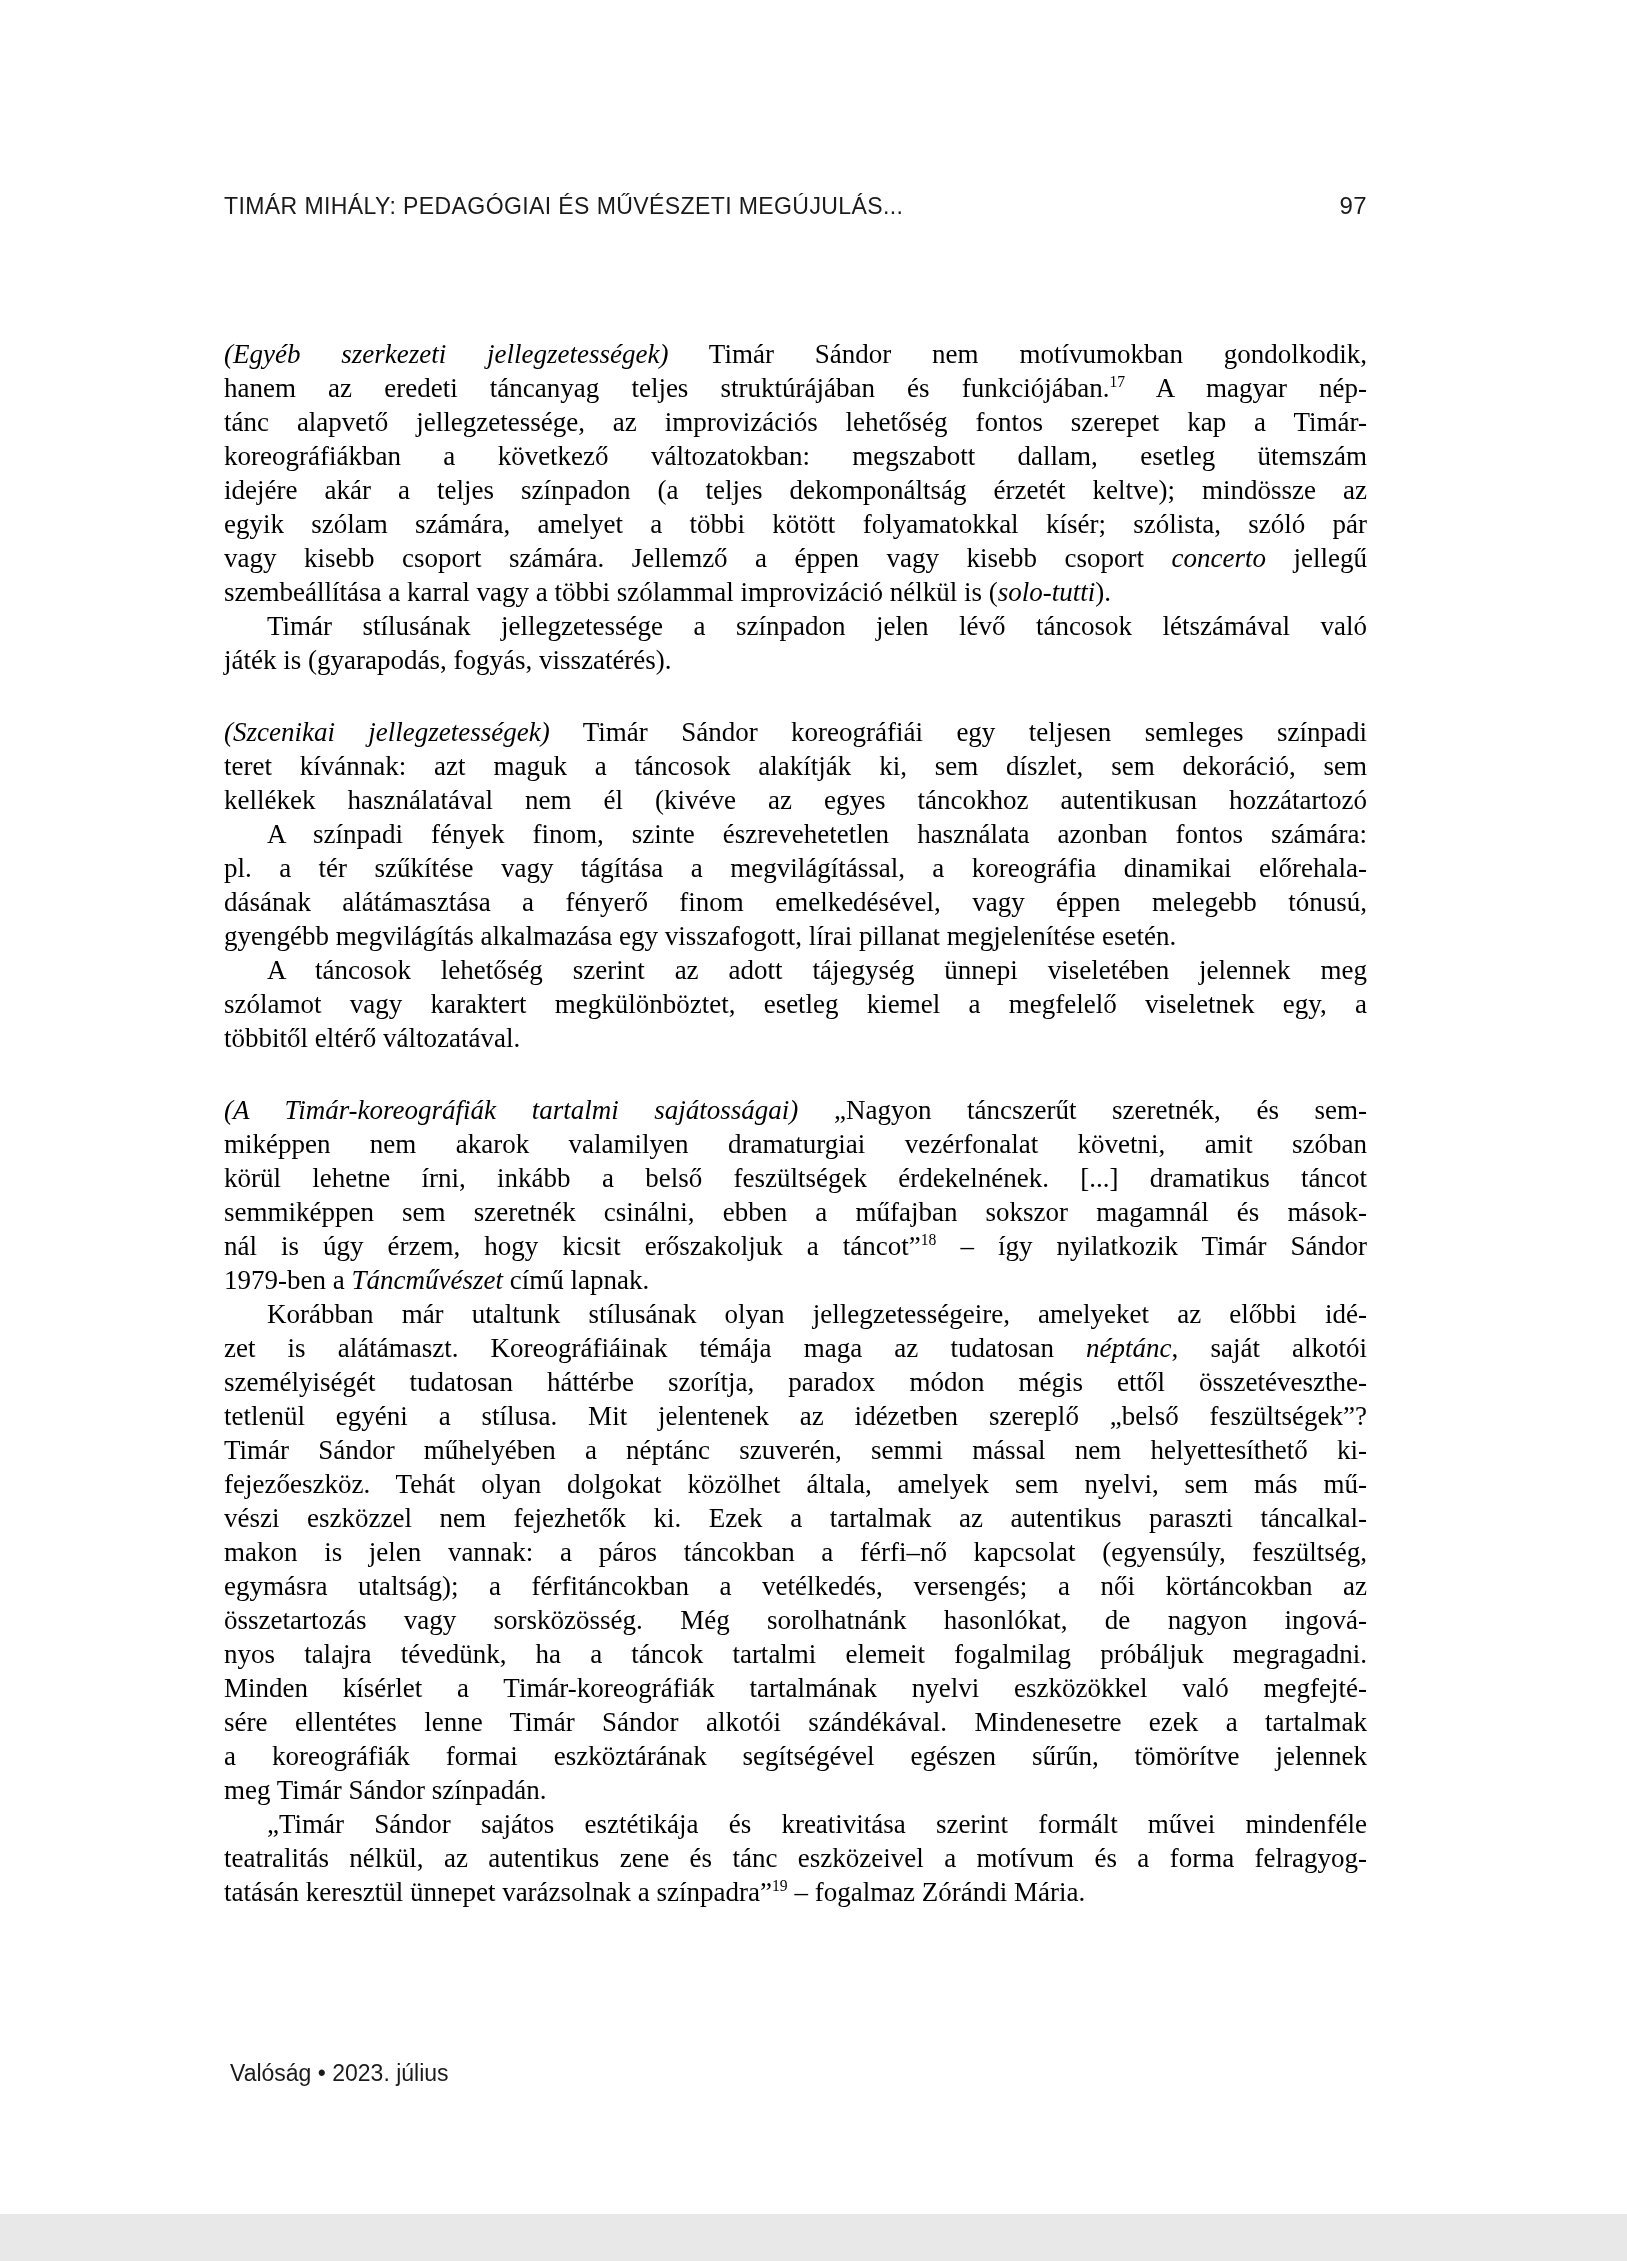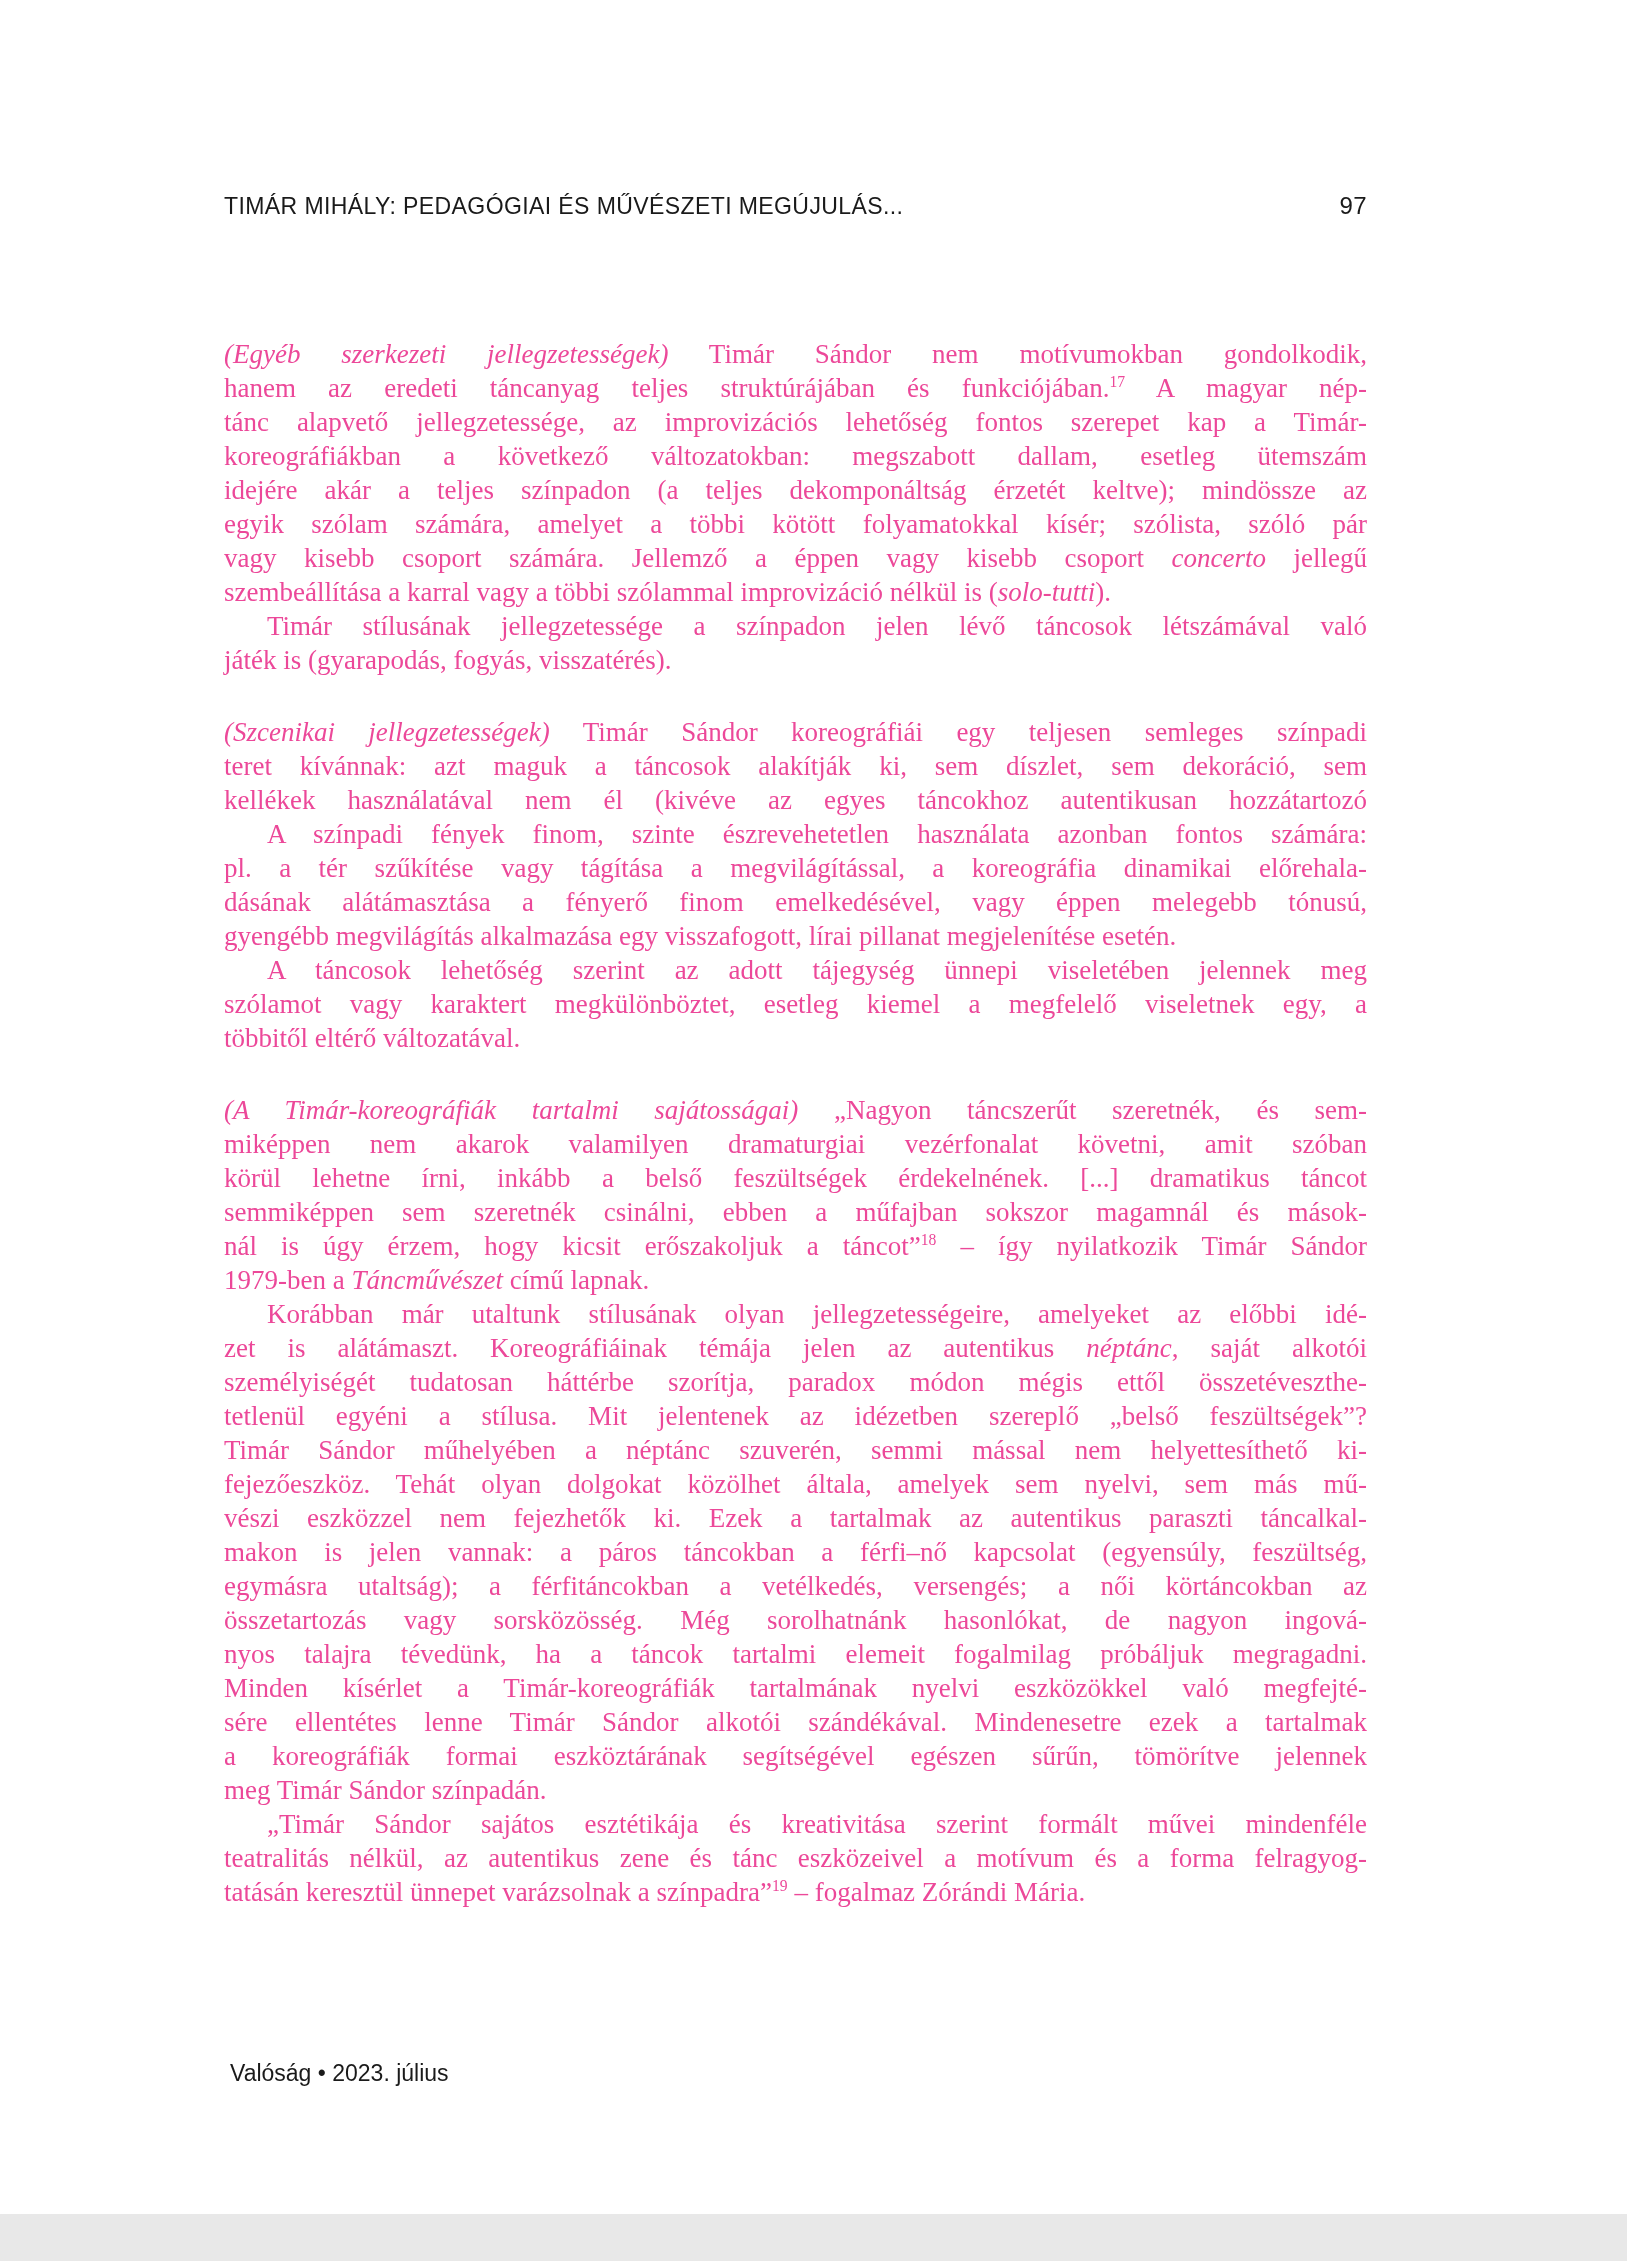--- a/index.html
+++ b/index.html
@@ -20,21 +20,21 @@
     font-size:24px;
     letter-spacing:0.4px;
     color:#1a1a1a;
   }
   .running-header .title{transform:scaleX(.96);transform-origin:left center;white-space:nowrap;}
   .text-block{
     position:absolute;
     left:224px;top:299px;width:1143px;
     font-size:27px;
     line-height:34px;
-    color:#ec4899;
+    color:#000000;
   }
   .para{margin:0;}
   .para.section{margin-top:38px;}
   .para.indent .line:first-child{text-indent:43px;}
   .line{
     text-align:justify;
     text-align-last:justify;
   }
   .line.last{text-align-last:left;font-family:Liberation Serif, serif;}
   .line i{font-style:italic;}
@@ -95,21 +95,21 @@
       <div class="para section">
         <div class="line"><i>(A Timár-koreográfiák tartalmi sajátosságai)</i><span> „Nagyon táncszerűt szeretnék, és sem-</span></div>
         <div class="line"><span>miképpen nem akarok valamilyen dramaturgiai vezérfonalat követni, amit szóban</span></div>
         <div class="line"><span>körül lehetne írni, inkább a belső feszültségek érdekelnének. [...] dramatikus táncot</span></div>
         <div class="line"><span>semmiképpen sem szeretnék csinálni, ebben a műfajban sokszor magamnál és mások-</span></div>
         <div class="line"><span>nál is úgy érzem, hogy kicsit erőszakoljuk a táncot”</span><sup>18</sup><span> – így nyilatkozik Timár Sándor</span></div>
         <div class="line last"><span>1979-ben a </span><i>Táncművészet</i><span> című lapnak.</span></div>
       </div>
       <div class="para indent">
         <div class="line"><span>Korábban már utaltunk stílusának olyan jellegzetességeire, amelyeket az előbbi idé-</span></div>
-        <div class="line"><span>zet is alátámaszt. Koreográfiáinak témája jelen az autentikus </span><i>néptánc</i><span>, saját alkotói</span></div>
+        <div class="line"><span>zet is alátámaszt. Koreográfiáinak témája maga az tudatosan </span><i>néptánc</i><span>, saját alkotói</span></div>
         <div class="line"><span>személyiségét tudatosan háttérbe szorítja, paradox módon mégis ettől összetéveszthe-</span></div>
         <div class="line"><span>tetlenül egyéni a stílusa. Mit jelentenek az idézetben szereplő „belső feszültségek”?</span></div>
         <div class="line"><span>Timár Sándor műhelyében a néptánc szuverén, semmi mással nem helyettesíthető ki-</span></div>
         <div class="line"><span>fejezőeszköz. Tehát olyan dolgokat közölhet általa, amelyek sem nyelvi, sem más mű-</span></div>
         <div class="line"><span>vészi eszközzel nem fejezhetők ki. Ezek a tartalmak az autentikus paraszti táncalkal-</span></div>
         <div class="line"><span>makon is jelen vannak: a páros táncokban a férfi–nő kapcsolat (egyensúly, feszültség,</span></div>
         <div class="line"><span>egymásra utaltság); a férfitáncokban a vetélkedés, versengés; a női körtáncokban az</span></div>
         <div class="line"><span>összetartozás vagy sorsközösség. Még sorolhatnánk hasonlókat, de nagyon ingová-</span></div>
         <div class="line"><span>nyos talajra tévedünk, ha a táncok tartalmi elemeit fogalmilag próbáljuk megragadni.</span></div>
         <div class="line"><span>Minden kísérlet a Timár-koreográfiák tartalmának nyelvi eszközökkel való megfejté-</span></div>

